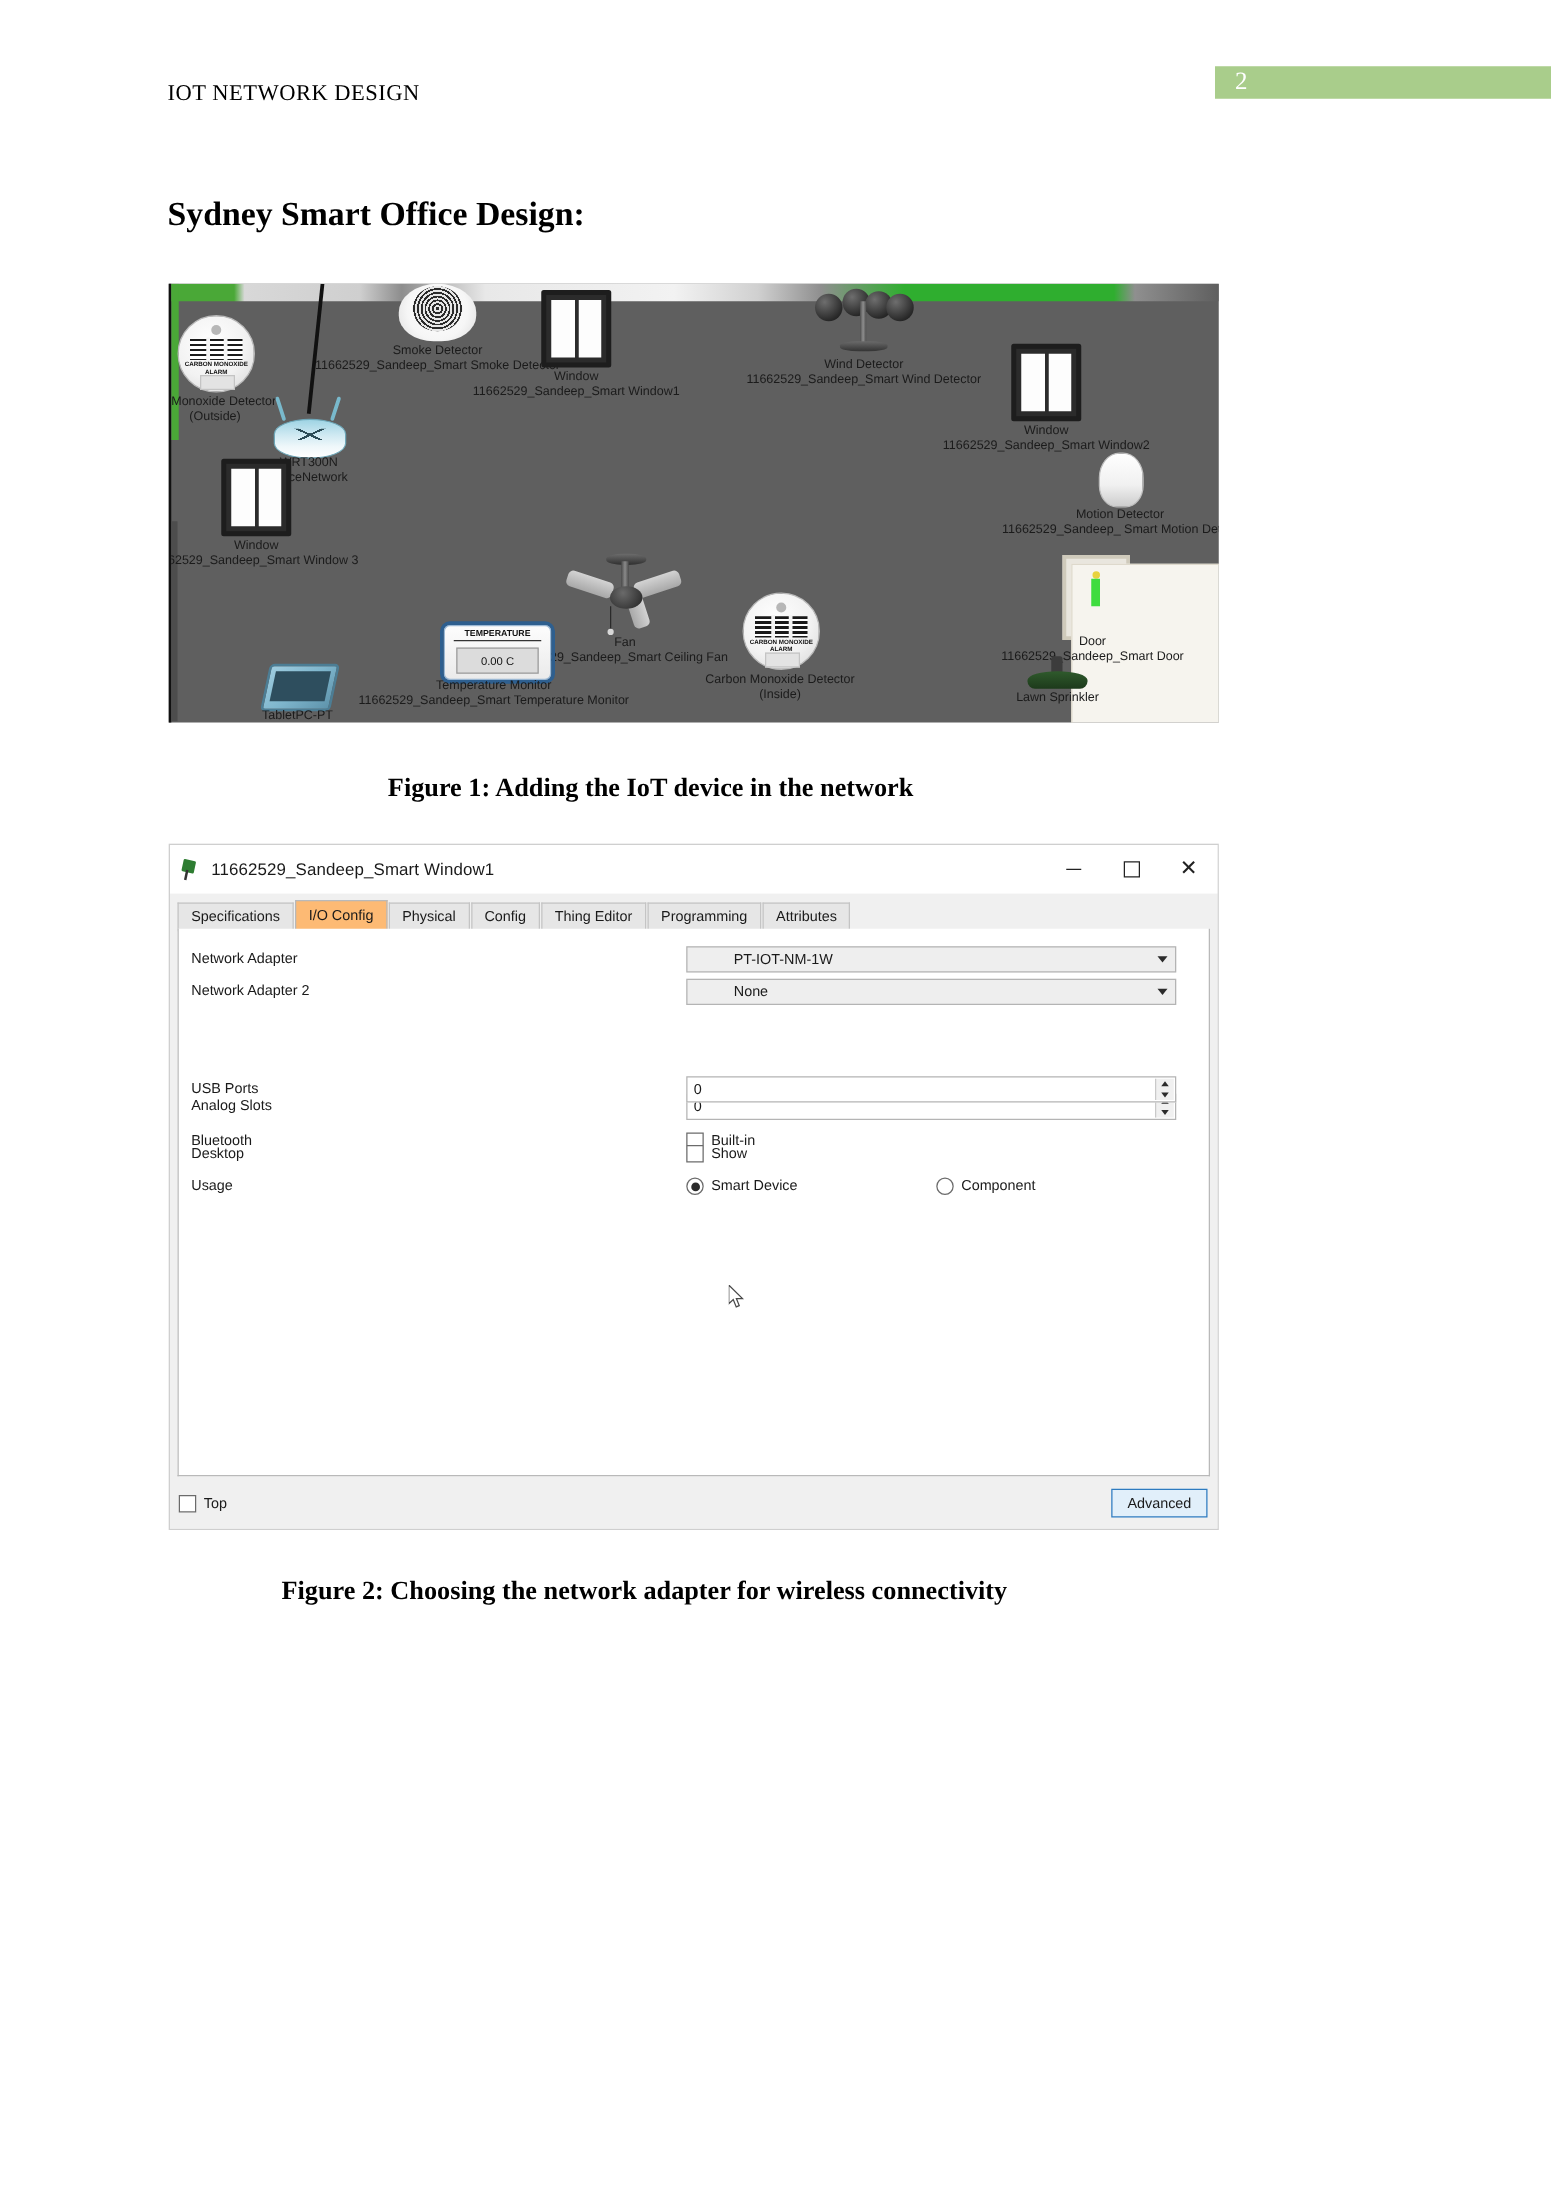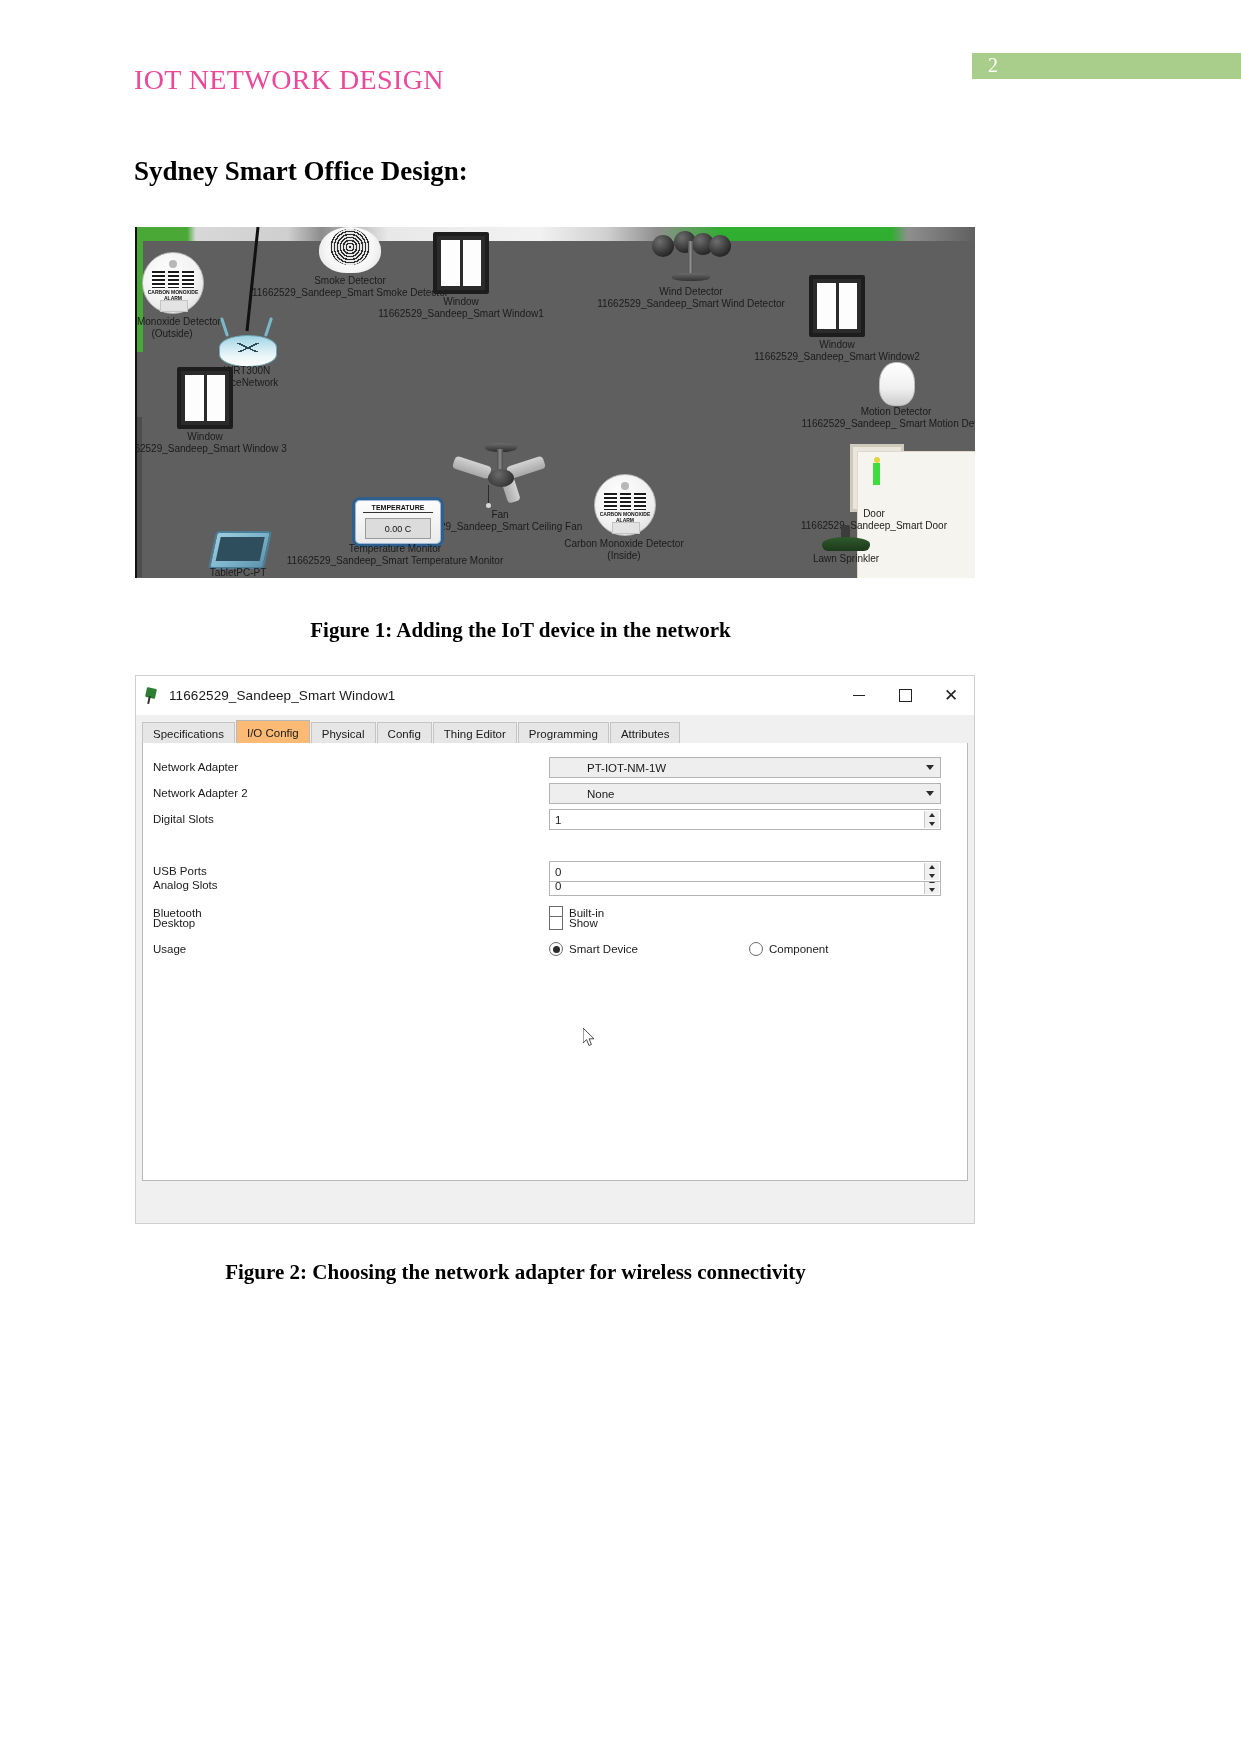--- a/index.html
+++ b/index.html
@@ -11,21 +11,21 @@
     overflow:hidden;
   }
 
   
   .page-header {
     position:absolute; top:0; left:0; width:1241px; height:110px;
   }
   .doc-header-title {
     position:absolute; left:134px; top:64px;
     font-family:"Liberation Serif", serif;
-    font-size:28px; letter-spacing:0.4px; color:#ec4899;
+    font-size:18px; letter-spacing:0.4px; color:#000000;
   }
   .page-badge {
     position:absolute; left:972px; top:53px;
     width:269px; height:26px;
     background:#a9cd8b;
   }
   .page-badge span {
     position:absolute; left:16px; top:1px;
     font-family:"Liberation Serif", serif;
     font-size:20px; color:#ffffff;
@@ -555,32 +555,20 @@
       <div class="row" style="top:40px;">
         <div class="rlabel">Network Adapter 2</div>
         <div class="ctl">
           <div class="combo">
             <span>None</span>
             <i class="arrow"></i>
           </div>
         </div>
       </div>
 
-      <div class="row" style="top:66px;">
-        <div class="rlabel">Digital Slots</div>
-        <div class="ctl">
-          <div class="spin">
-            <span>1</span>
-            <div class="spinbtns">
-              <i class="up"></i>
-              <i class="dn"></i>
-            </div>
-          </div>
-        </div>
-      </div>
 
       <div class="row" style="top:92px;margin-top:40px;">
         <div class="rlabel">Analog Slots</div>
         <div class="ctl">
           <div class="spin">
             <span>0</span>
             <div class="spinbtns">
               <i class="up"></i>
               <i class="dn"></i>
             </div>
@@ -633,19 +621,26 @@
               <span class="rb"></span>
               <span class="rtext">Component</span>
             </div>
           </div>
         </div>
       </div>
 
     </div>
   </div>
 
+  <div class="dlg-footer">
+    <div class="footer-chk">
+      <span class="box"></span>
+      <span class="ctext">Top</span>
+    </div>
+    <div class="adv-btn">Advanced</div>
+  </div>
 </div>
 
 <svg class="cursor" viewBox="0 0 13 19">
   <polygon points="0,0 0,15 3.6,11.6 6,17.5 8.4,16.5 6.1,10.8 11,10.8" fill="#fff" stroke="#4a4a4a" stroke-width="1"></polygon>
 </svg>
 
 <div class="fig-caption" id="cap2">Figure 2: Choosing the network adapter for wireless connectivity</div>
 
 </body></html>

